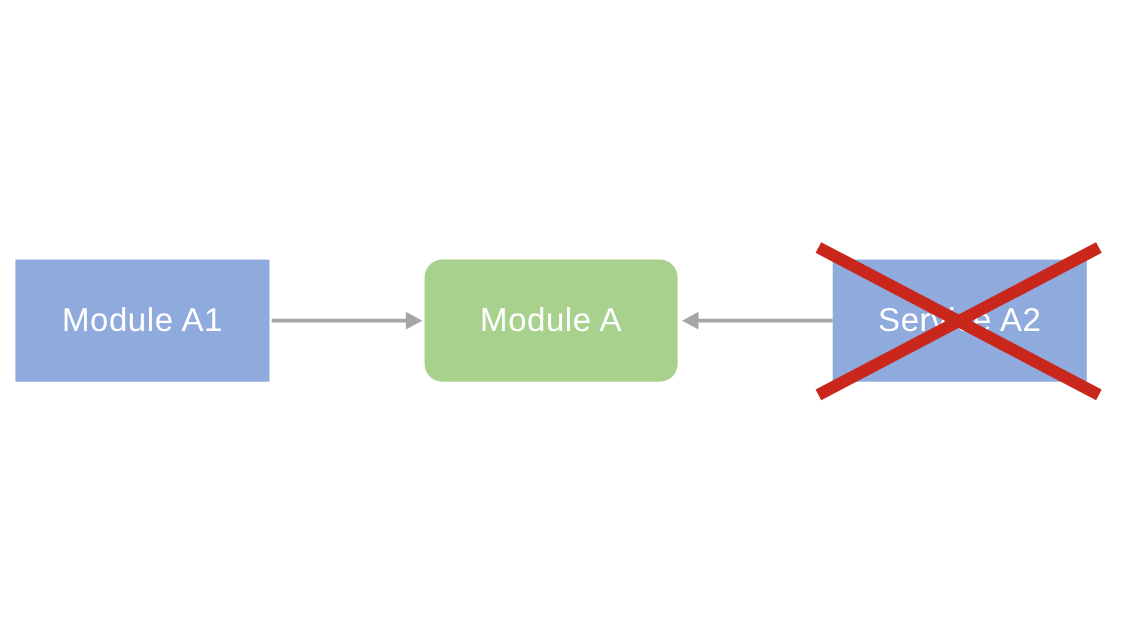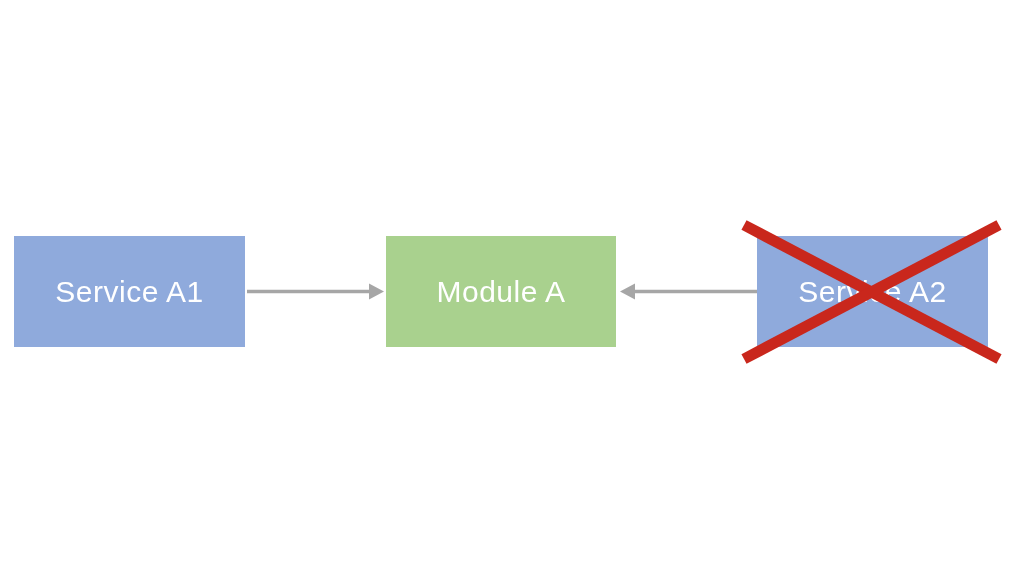--- a/index.html
+++ b/index.html
@@ -36,24 +36,24 @@
     height: 569px;
     pointer-events: none;
   }
 </style>
 </head>
 <body>
 
 <div class="canvas">
 
   <div class="node node-service-a1" style="background: rgb(143, 170, 220); color: rgb(255, 255, 255);">
-    <span>Service A1</span>
+    <span>Module A1</span>
   </div>
 
-  <div class="node node-module-a" style="background: rgb(169, 209, 142); color: rgb(255, 255, 255);">
+  <div class="node node-module-a" style="background: rgb(169, 209, 142); color: rgb(255, 255, 255); border-radius: 16px;">
     <span>Module A</span>
   </div>
 
   <div class="node node-service-a2" style="background: rgb(143, 170, 220); color: rgb(255, 255, 255);">
     <span>Service A2</span>
   </div>
 
   <svg class="overlay" viewBox="0 0 1024 569" xmlns="http://www.w3.org/2000/svg">
 
     <g>

